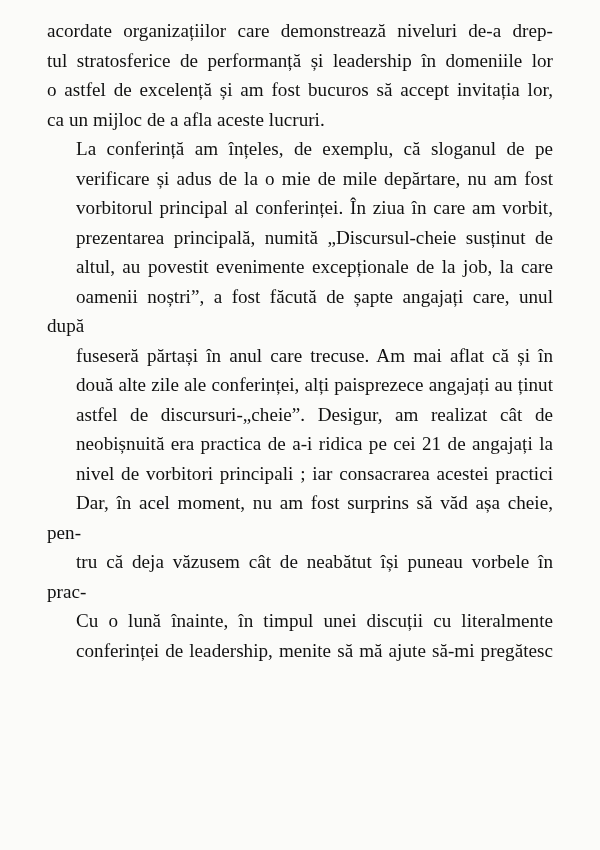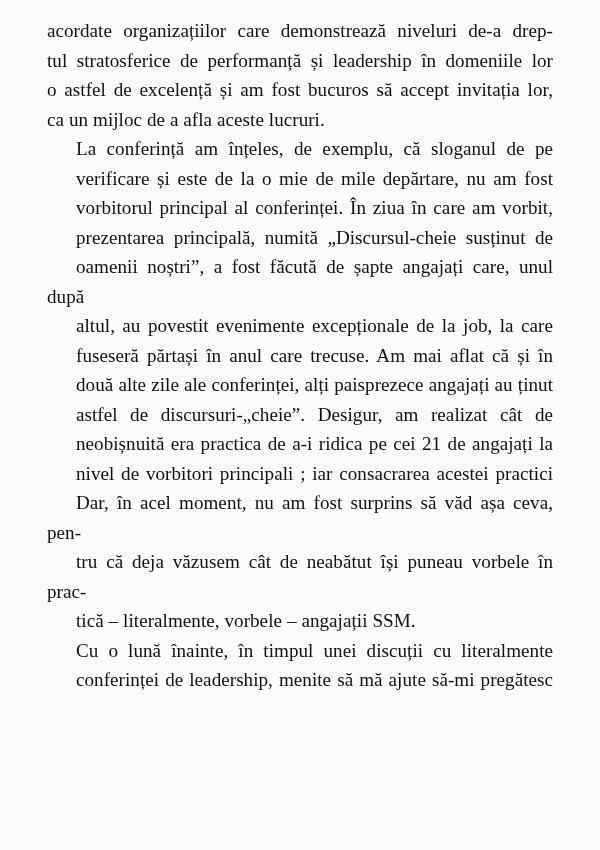--- a/index.html
+++ b/index.html
@@ -73,32 +73,31 @@
 <div id="page" style="background: rgb(251, 251, 249);">
   <div id="text-column">
       <p class="para">
         <span class="ln">acordate organizațiilor care demonstrează niveluri de-a drep-</span>
         <span class="ln">tul stratosferice de performanță și leadership în domeniile lor</span>
         <span class="ln">o astfel de excelență și am fost bucuros să accept invitația lor,</span>
         <span class="ln last">ca un mijloc de a afla aceste lucruri.</span>
       </p>
       <p class="para">
         <span class="ln indent">La conferință am înțeles, de exemplu, că sloganul de pe</span>
-        <span class="ln">verificare și este de la o mie de mile depărtare, nu am fost</span>
+        <span class="ln">verificare și adus de la o mie de mile depărtare, nu am fost</span>
         <span class="ln">vorbitorul principal al conferinței. În ziua în care am vorbit,</span>
         <span class="ln">prezentarea principală, numită „Discursul-cheie susținut de</span>
+        <span class="ln">altul, au povestit evenimente excepționale de la job, la care</span>
         <span class="ln">oamenii noștri”, a fost făcută de șapte angajați care, unul după</span>
-        <span class="ln">altul, au povestit evenimente excepționale de la job, la care</span>
         <span class="ln">fuseseră părtași în anul care trecuse. Am mai aflat că și în</span>
         <span class="ln">două alte zile ale conferinței, alți paisprezece angajați au ținut</span>
         <span class="ln">astfel de discursuri-„cheie”. Desigur, am realizat cât de</span>
         <span class="ln">neobișnuită era practica de a-i ridica pe cei 21 de angajați la</span>
         <span class="ln">nivel de vorbitori principali ; iar consacrarea acestei practici</span>
-        <span class="ln">Dar, în acel moment, nu am fost surprins să văd așa ceva, pen-</span>
+        <span class="ln">Dar, în acel moment, nu am fost surprins să văd așa cheie, pen-</span>
         <span class="ln">tru că deja văzusem cât de neabătut își puneau vorbele în prac-</span>
-        <span class="ln last">tică – literalmente, vorbele – angajații SSM.</span>
       </p>
       <p class="para">
         <span class="ln indent">Cu o lună înainte, în timpul unei discuții cu literalmente</span>
         <span class="ln">conferinței de leadership, menite să mă ajute să-mi pregătesc</span>
       </p>
     </div>
 </div>
 
 </body></html>

